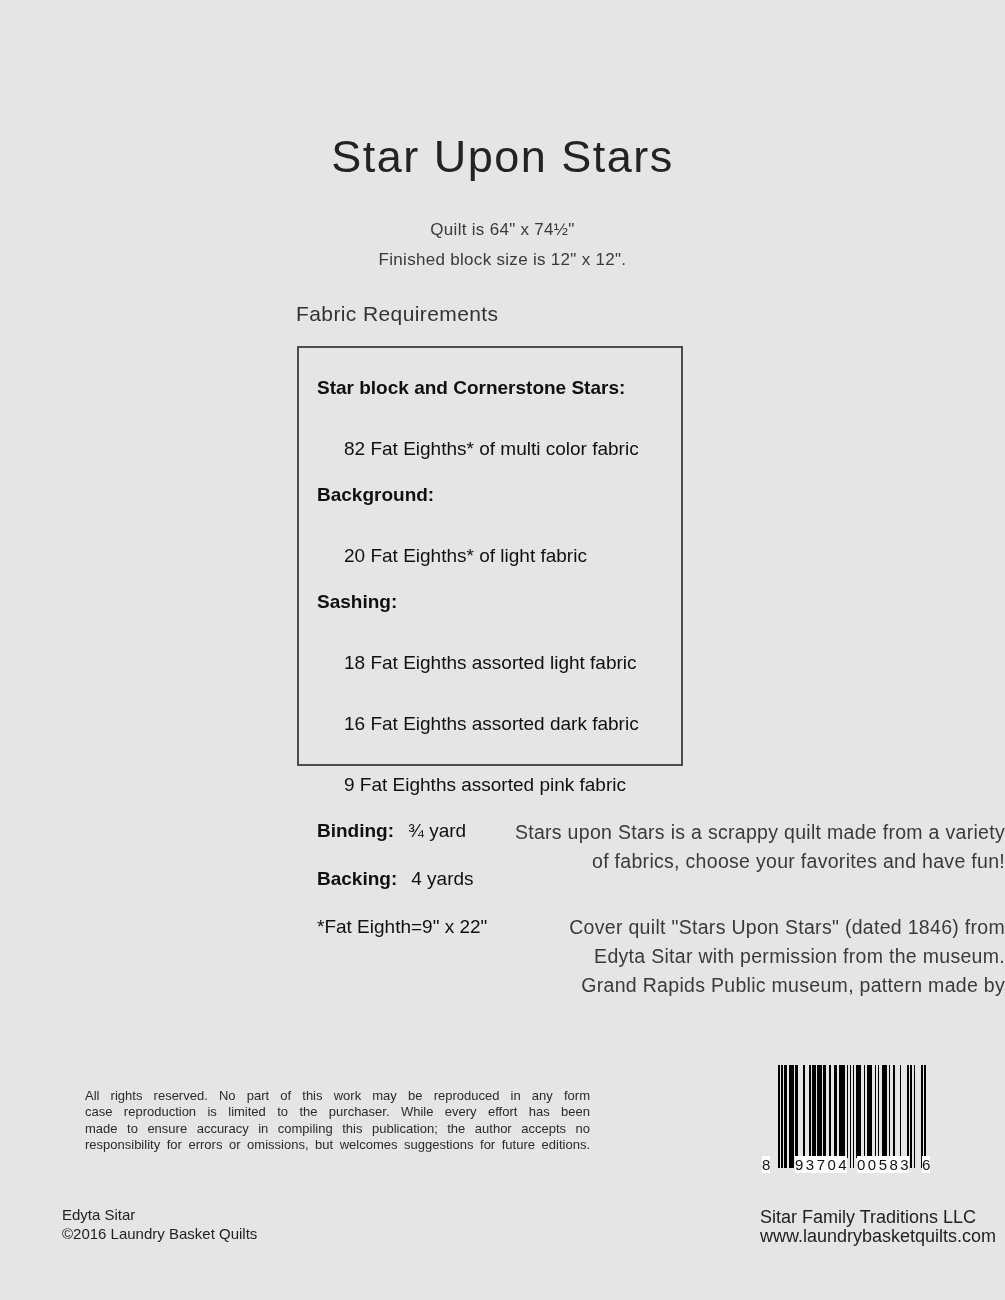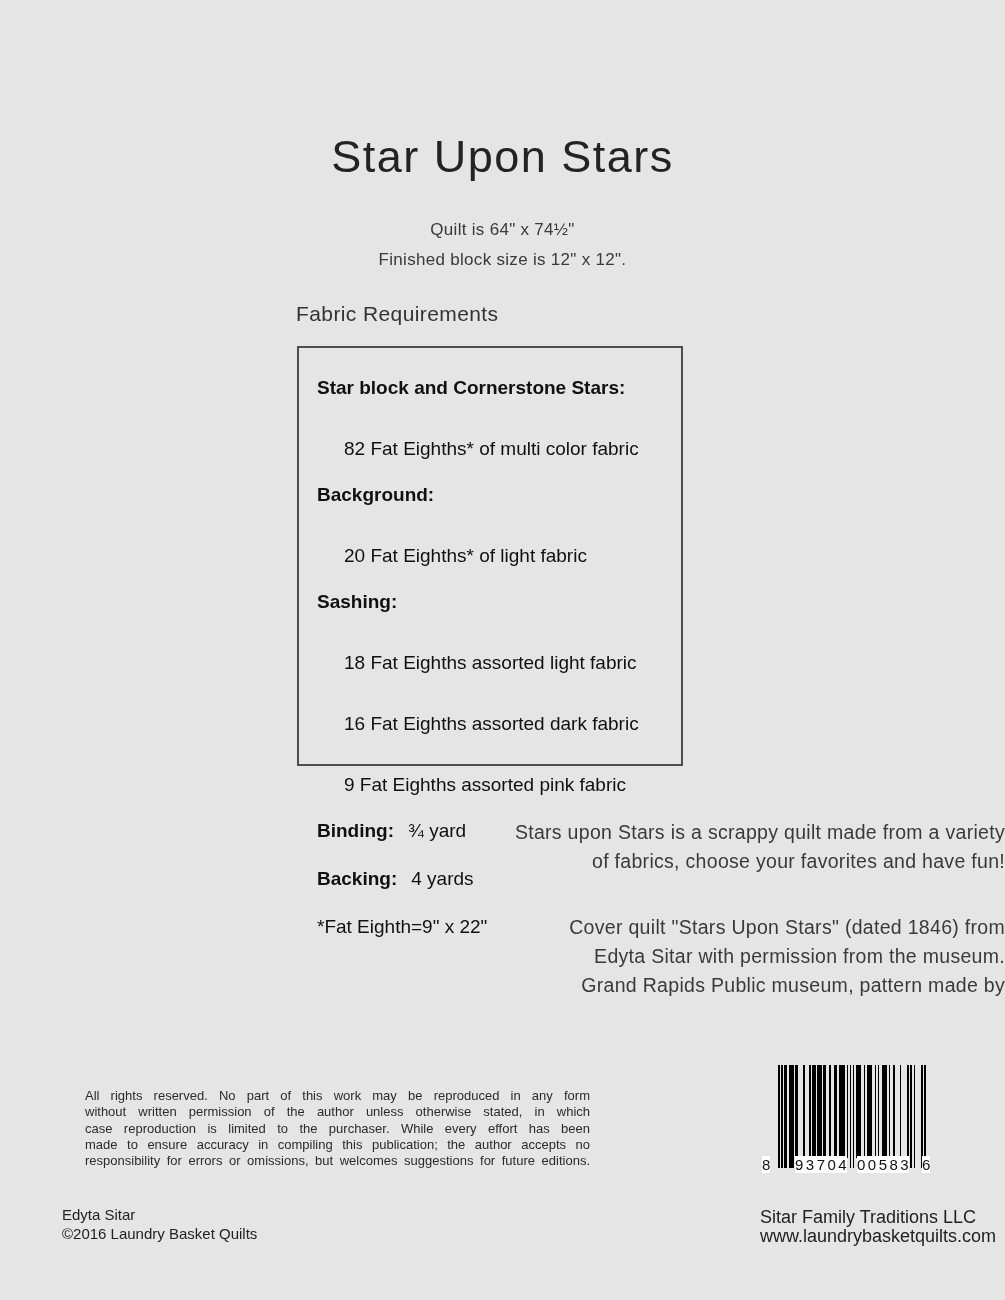--- a/index.html
+++ b/index.html
@@ -178,21 +178,20 @@
   </div>
 
   <div class="cover-note">
     <div>Cover quilt "Stars Upon Stars" (dated 1846) from</div>
     <div>Edyta Sitar with permission from the museum.</div>
     <div>Grand Rapids Public museum, pattern made by</div>
   </div>
 
   <div class="legal">
     <div class="legal-line">All rights reserved. No part of this work may be reproduced in any form</div>
-    <div class="legal-line">without written permission of the author unless otherwise stated, in which</div>
     <div class="legal-line">case reproduction is limited to the purchaser. While every effort has been</div>
     <div class="legal-line">made to ensure accuracy in compiling this publication; the author accepts no</div>
     <div class="legal-line">responsibility for errors or omissions, but welcomes suggestions for future editions.</div>
   </div>
 
   <div class="barcode">
     <svg width="148" height="103" viewBox="0 0 148 103" shape-rendering="crispEdges">
         <rect x="0.00" y="0" width="1.68" height="103"></rect>
         <rect x="3.12" y="0" width="1.68" height="103"></rect>
         <rect x="6.23" y="0" width="1.68" height="103"></rect>

